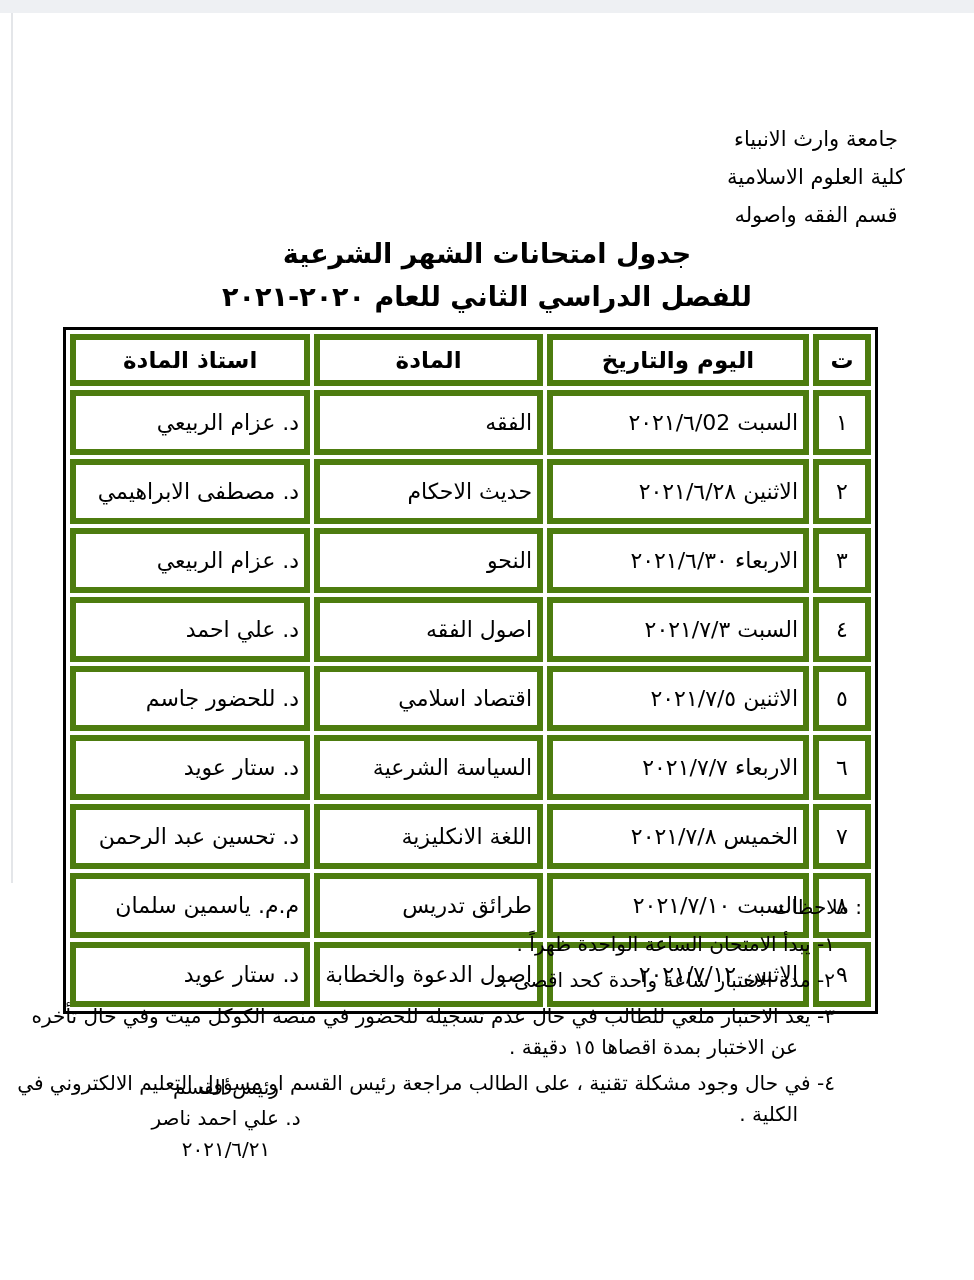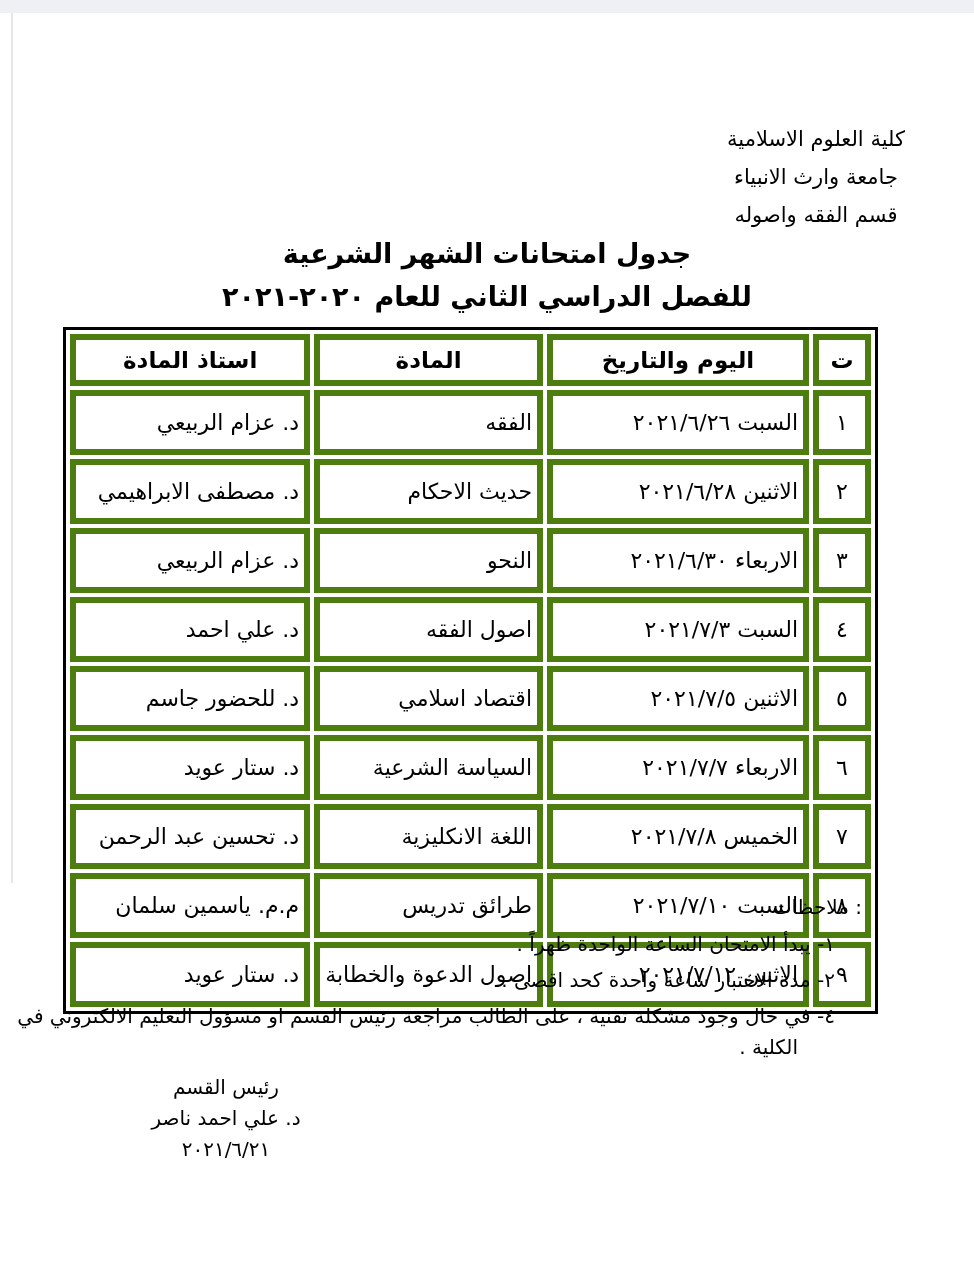--- a/index.html
+++ b/index.html
@@ -58,41 +58,41 @@
   }
 </style>
 </head>
 <body>
 
 <div class="page">
   <div class="scan-band-top"></div>
   <div class="scan-line-left"></div>
 
   <header class="inst">
+    <div>جامعة وارث الانبياء</div>
     <div>كلية العلوم الاسلامية</div>
-    <div>جامعة وارث الانبياء</div>
     <div>قسم الفقه واصوله</div>
   </header>
 
   <div class="title-main">جدول امتحانات الشهر الشرعية</div>
   <div class="title-sub">للفصل الدراسي الثاني للعام ٢٠٢٠-٢٠٢١</div>
 
   <table class="schedule">
     <thead>
       <tr>
         <th class="c-no">ت</th>
         <th class="c-date">اليوم والتاريخ</th>
         <th class="c-subj">المادة</th>
         <th class="c-prof">استاذ المادة</th>
       </tr>
     </thead>
     <tbody>
       <tr>
         <td class="c-no">١</td>
-        <td class="c-date">السبت ٢٠٢١/٦/٢٦</td>
+        <td class="c-date">السبت ٢٠٢١/٦/02</td>
         <td class="c-subj">الفقه</td>
         <td class="c-prof">د. عزام الربيعي</td>
       </tr>
       <tr>
         <td class="c-no">٢</td>
         <td class="c-date">الاثنين ٢٠٢١/٦/٢٨</td>
         <td class="c-subj">حديث الاحكام</td>
         <td class="c-prof">د. مصطفى الابراهيمي</td>
       </tr>
       <tr>
@@ -143,20 +143,24 @@
   <section class="notes">
     <div class="notes-label">ملاحظات :</div>
 
     <div class="note-item">
       <div class="note-line">١- يبدأ الامتحان الساعة الواحدة ظهراً .</div>
     </div>
     <div class="note-item">
       <div class="note-line">٢- مدة الاختبار ساعة واحدة كحد اقصى .</div>
     </div>
     <div class="note-item">
+      <div class="note-line">٣- يعد الاختبار ملغي للطالب في حال عدم تسجيله للحضور في منصة الكوكل ميت وفي حال تأخره</div>
+      <div class="note-line cont">عن الاختبار بمدة اقصاها ١٥ دقيقة .</div>
+    </div>
+    <div class="note-item">
       <div class="note-line">٤- في حال وجود مشكلة تقنية ، على الطالب مراجعة رئيس القسم او مسؤول التعليم الالكتروني في</div>
       <div class="note-line cont">الكلية .</div>
     </div>
   </section>
 
   <div class="signature">
     <div>رئيس القسم</div>
     <div>د. علي احمد ناصر</div>
     <div>٢٠٢١/٦/٢١</div>
   </div>

